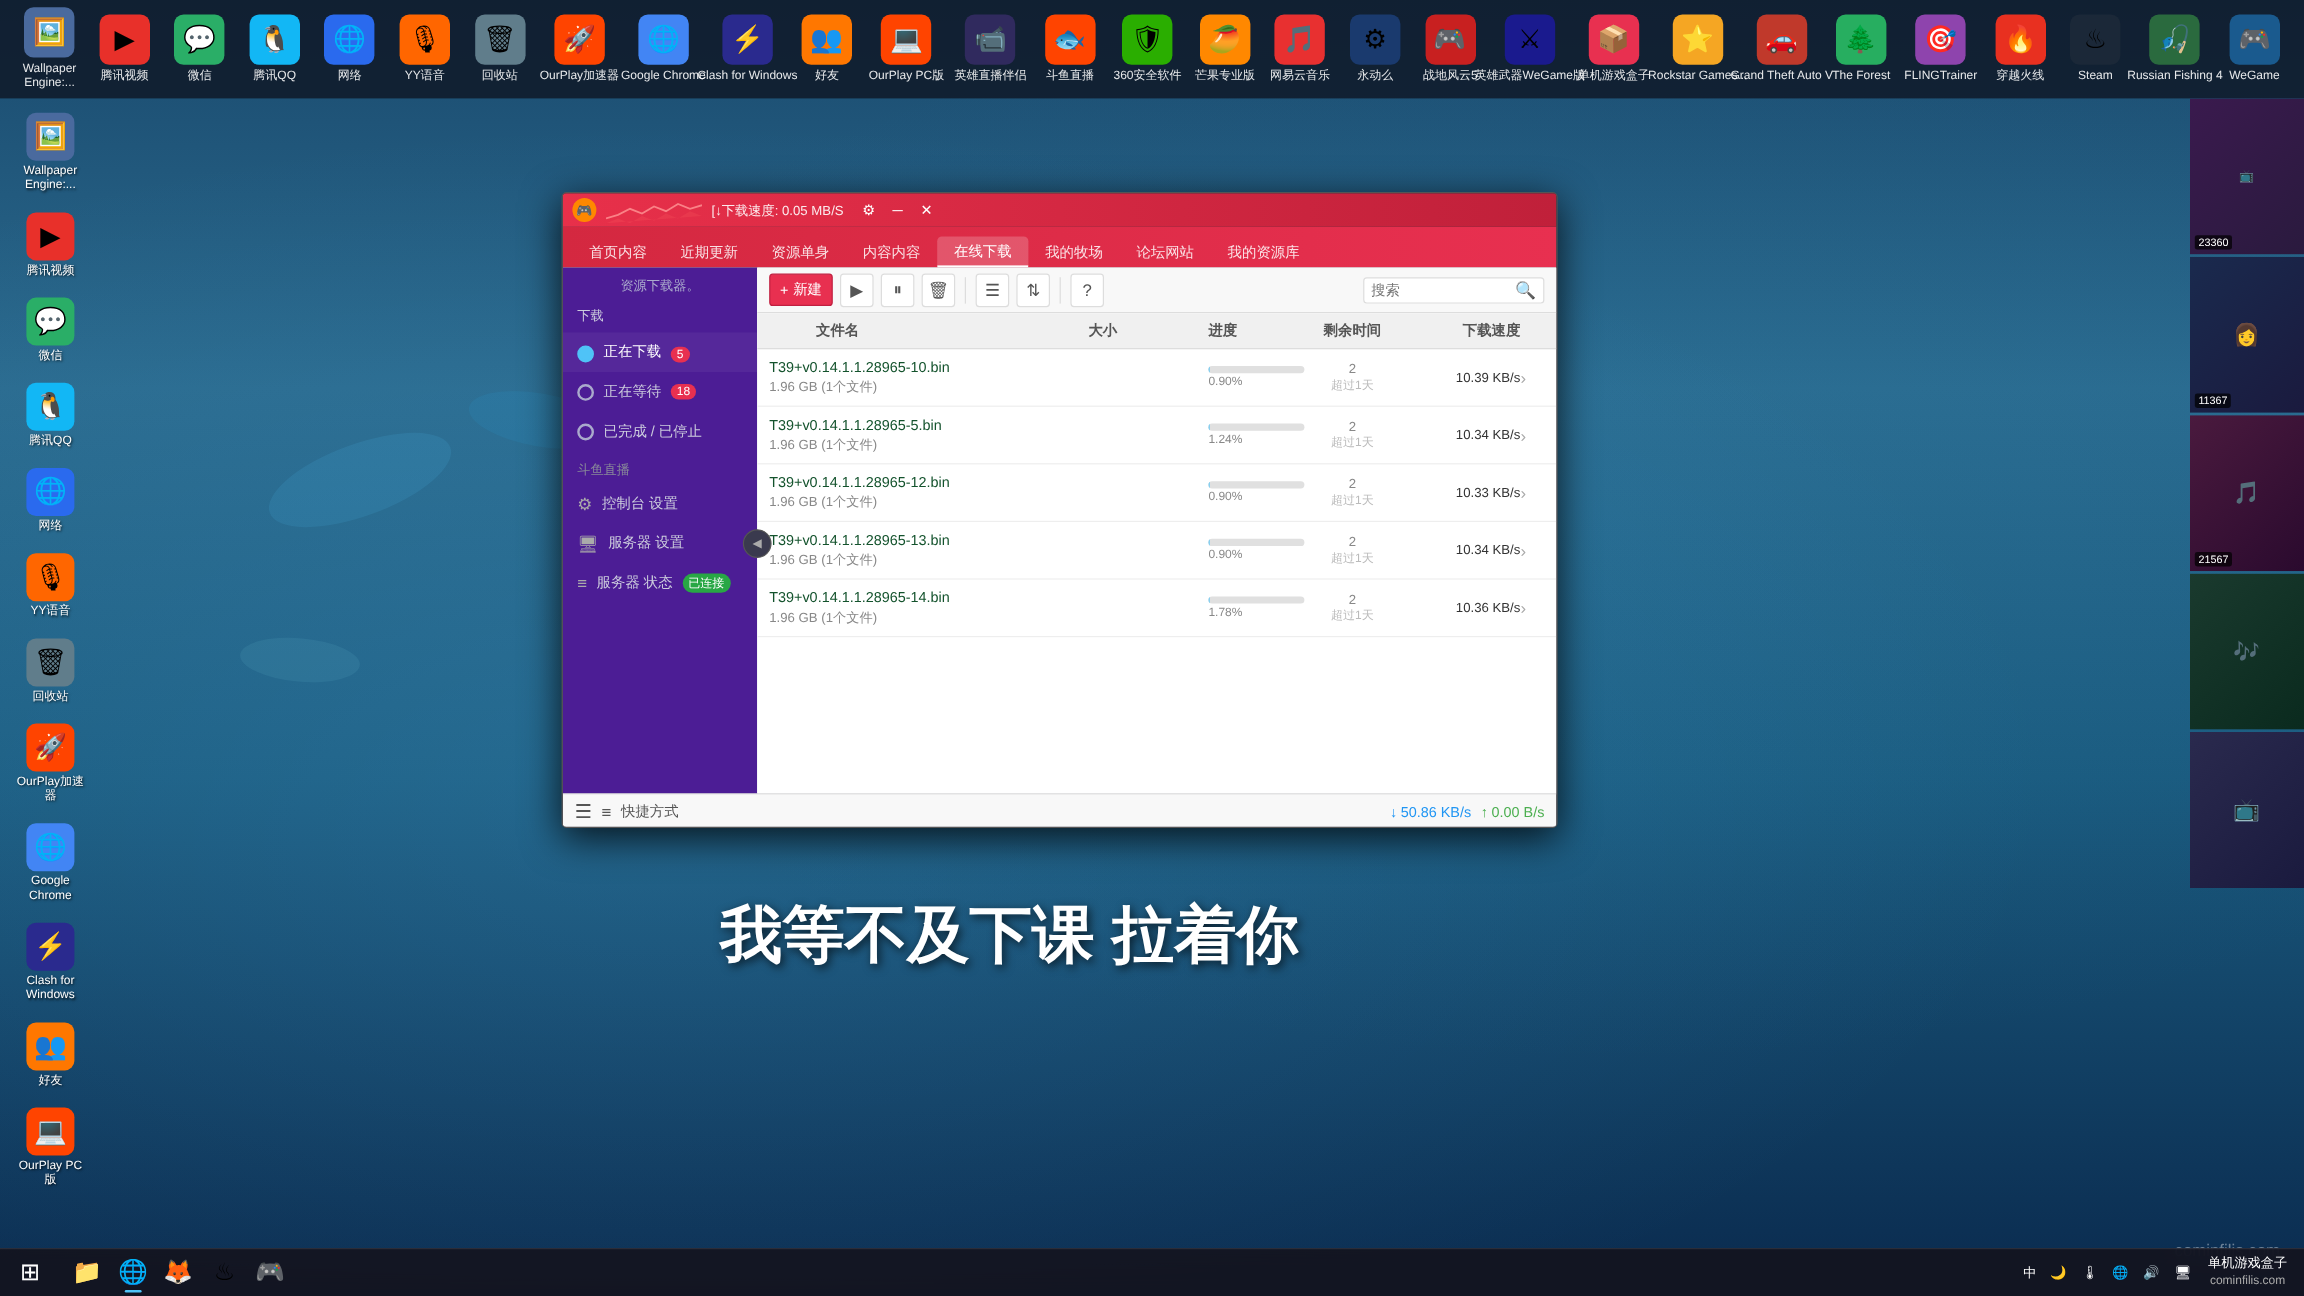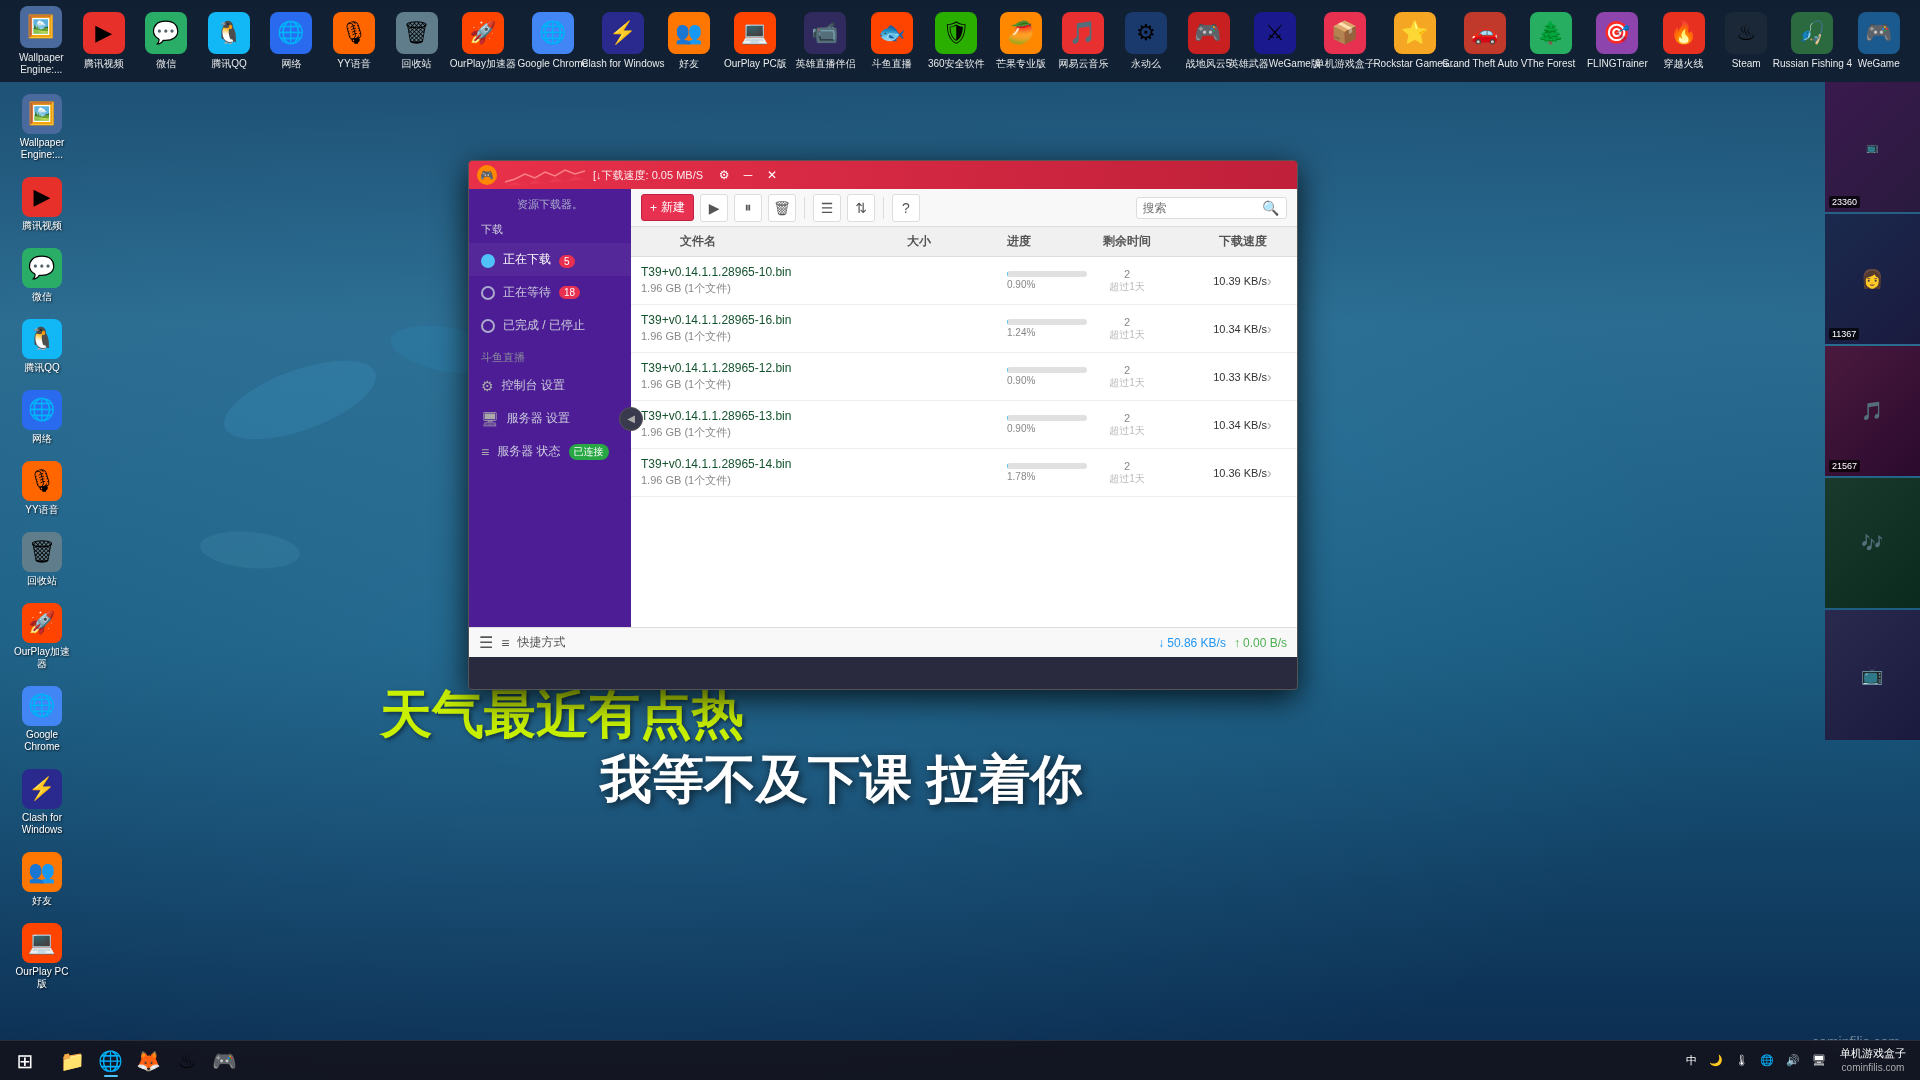--- a/index.html
+++ b/index.html
@@ -611,21 +611,20 @@
 <div id="desktop">
 
   <svg style="position:absolute;top:100px;left:100px;width:800px;height:600px;opacity:0.3" viewBox="0 0 800 600">
     <ellipse cx="200" cy="300" rx="80" ry="30" fill="#4fc3f7" opacity="0.4" transform="rotate(-20,200,300)"></ellipse>
     <ellipse cx="350" cy="250" rx="60" ry="22" fill="#29b6f6" opacity="0.3" transform="rotate(10,350,250)"></ellipse>
     <ellipse cx="500" cy="350" rx="70" ry="26" fill="#4dd0e1" opacity="0.35" transform="rotate(-15,500,350)"></ellipse>
     <ellipse cx="150" cy="450" rx="50" ry="18" fill="#80deea" opacity="0.3" transform="rotate(5,150,450)"></ellipse>
     <ellipse cx="600" cy="200" rx="65" ry="24" fill="#4fc3f7" opacity="0.35" transform="rotate(-25,600,200)"></ellipse>
   </svg>
 
-  <div class="desktop-text" style="top: 680px; left: 380px;">天气最近有点热</div>
   <div class="desktop-text-2" style="top: 745px; left: 600px;">我等不及下课 拉着你</div>
   <div class="watermark-url">cominfilis.com</div>
 </div>
 
 <div id="topbar">
 
   <div class="top-app">
     <div class="top-app-icon" style="background:#4a6a9e;">🖼️</div>
     <span class="top-app-label">Wallpaper<br>Engine:...</span>
   </div>
@@ -835,20 +834,30 @@
       <polyline points="0,22 10,18 20,22 30,16 40,20 50,14 60,18 70,12 80,16" fill="rgba(255,100,100,0.2)" stroke="none"></polyline>
     </svg>
     <span class="dj-speed-info">[↓下载速度: 0.05 MB/S</span>
     <div class="window-controls">
       <div class="win-btn" title="Settings">⚙</div>
       <div class="win-btn">─</div>
       <div class="win-btn close">✕</div>
     </div>
   </div>
 
+  <div id="dj-nav">
+    <div class="dj-nav-tab">首页内容</div>
+    <div class="dj-nav-tab">近期更新</div>
+    <div class="dj-nav-tab">资源单身</div>
+    <div class="dj-nav-tab">内容内容</div>
+    <div class="dj-nav-tab active">在线下载</div>
+    <div class="dj-nav-tab">我的牧场</div>
+    <div class="dj-nav-tab">论坛网站</div>
+    <div class="dj-nav-tab">我的资源库</div>
+  </div>
 
   <div id="dj-body">
 
     <div id="dj-sidebar">
       <div class="sidebar-section-title">资源下载器。</div>
       <div class="sidebar-label">下载</div>
 
       <div class="sidebar-item active">
         <div class="sidebar-circle active-dot"></div>
         <span>正在下载</span>
@@ -930,21 +939,21 @@
             <div class="time-sub">超过1天</div>
           </div>
           <div class="col-speed">
             <div class="speed-text">10.39 KB/s</div>
           </div>
           <div class="col-extra row-expand">›</div>
         </div>
 
         <div class="table-row">
           <div class="row-name-col">
-            <div class="row-name-main">T39+v0.14.1.1.28965-16.bin</div>
+            <div class="row-name-main">T39+v0.14.1.1.28965-5.bin</div>
             <div class="row-name-sub">1.96 GB (1个文件)</div>
           </div>
           <div class="col-size"></div>
           <div class="col-progress">
             <div class="progress-bar-container">
               <div class="progress-bar-fill" style="width:1.24%"></div>
             </div>
             <div class="progress-text">1.24%</div>
           </div>
           <div class="col-time">

